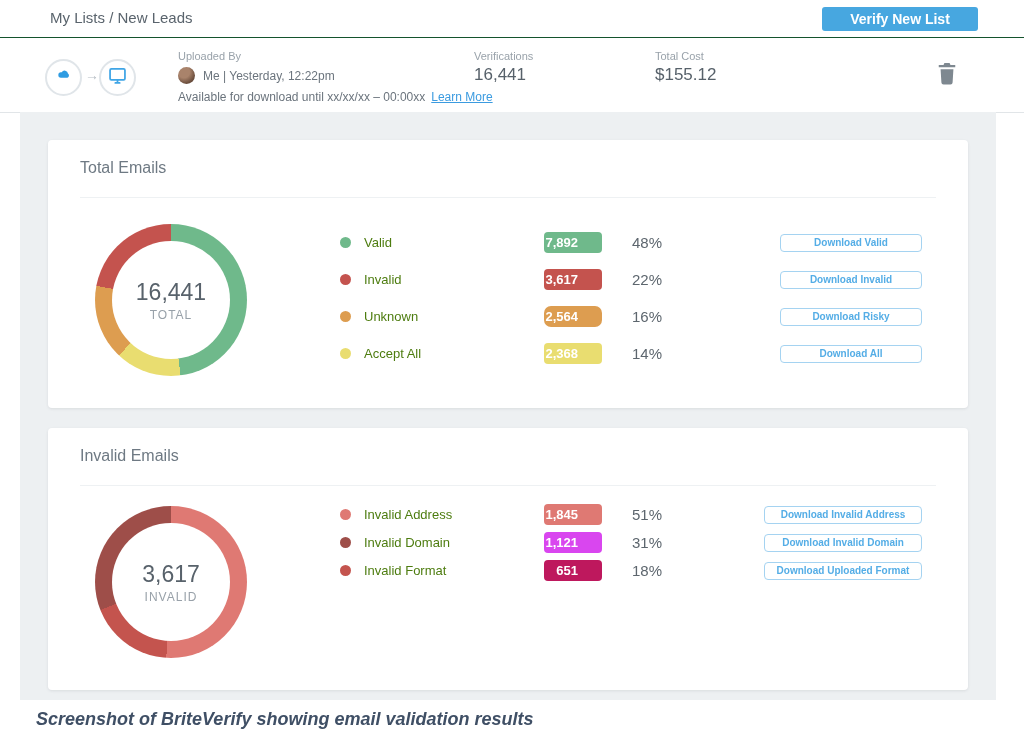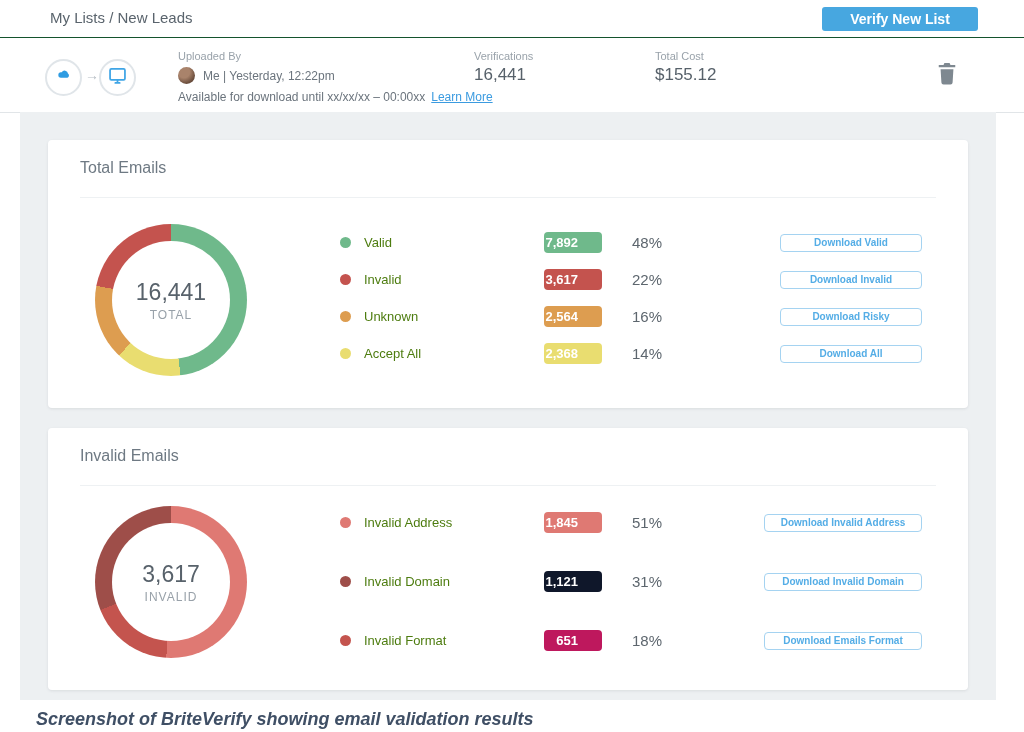--- a/index.html
+++ b/index.html
@@ -41,21 +41,21 @@
   .card-divider{position:absolute;left:32px;right:32px;top:57px;height:1px;background:#eef1f3;}
   
   .donut{position:absolute;left:47px;width:152px;height:152px;border-radius:50%;}
   .d1{top:84px;} .d2{top:78px;}
   .donut-hole{position:absolute;inset:17px;background:#fff;border-radius:50%;
     display:flex;flex-direction:column;align-items:center;justify-content:center;}
   .donut-value{font-size:23px;color:#58626b;}
   .donut-label{font-size:12px;color:#98a1a9;letter-spacing:1px;margin-top:2px;}
   
   .rows{position:absolute;left:292px;right:46px;display:flex;flex-direction:column;}
-  .rows1{top:89px;gap:10px;} .rows2{top:81px;gap:32px;}
+  .rows1{top:89px;gap:10px;} .rows2{top:73px;gap:1px;}
   .row{display:flex;align-items:center;height:27px;}
   .dot{width:11px;height:11px;border-radius:50%;margin-right:13px;flex:0 0 auto;}
   .lbl{width:180px;font-size:13px;color:#4d7c0f;}
   .badge{width:58px;height:21px;line-height:21px;box-sizing:border-box;padding-right:24px;text-align:right;
     border-radius:4px;color:#fff;font-size:13px;font-weight:bold;}
   .pct{margin-left:30px;width:50px;font-size:15px;color:#5d666e;}
   .dl-btn{margin-left:auto;height:18px;background:#fff;border:1px solid #a5d3f1;border-radius:4px;
     color:#54ade6;font-size:10px;font-weight:600;font-family:"Liberation Sans",sans-serif;cursor:pointer;}
   .dl-btn.w1{width:142px;} .dl-btn.w2{width:158px;}
   
@@ -138,21 +138,21 @@
       <div class="row">
         <span class="dot" style="background-color: rgb(196, 83, 78);"></span>
         <span class="lbl">Invalid</span>
         <span class="badge" style="background-color: rgb(196, 83, 78);">3,617</span>
         <span class="pct">22%</span>
         <button class="dl-btn w1">Download Invalid</button>
       </div>
       <div class="row">
         <span class="dot" style="background-color: rgb(221, 157, 80);"></span>
         <span class="lbl">Unknown</span>
-        <span class="badge" style="background-color: rgb(221, 157, 80);">2,564</span>
+        <span class="badge" style="background-color: rgb(221, 157, 80); border-radius: 7px;">2,564</span>
         <span class="pct">16%</span>
         <button class="dl-btn w1">Download Risky</button>
       </div>
       <div class="row">
         <span class="dot" style="background-color: rgb(233, 221, 112);"></span>
         <span class="lbl">Accept All</span>
         <span class="badge" style="background-color: rgb(233, 221, 112);">2,368</span>
         <span class="pct">14%</span>
         <button class="dl-btn w1">Download All</button>
       </div>
@@ -174,28 +174,28 @@
       <div class="row">
         <span class="dot" style="background-color: rgb(223, 121, 115);"></span>
         <span class="lbl">Invalid Address</span>
         <span class="badge" style="background-color: rgb(223, 121, 115);">1,845</span>
         <span class="pct">51%</span>
         <button class="dl-btn w2">Download Invalid Address</button>
       </div>
       <div class="row">
         <span class="dot" style="background-color: rgb(158, 78, 73);"></span>
         <span class="lbl">Invalid Domain</span>
-        <span class="badge" style="background-color: #0f172a;">1,121</span>
+        <span class="badge" style="background-color: #d946ef;">1,121</span>
         <span class="pct">31%</span>
         <button class="dl-btn w2">Download Invalid Domain</button>
       </div>
       <div class="row">
         <span class="dot" style="background-color: rgb(196, 84, 78);"></span>
         <span class="lbl">Invalid Format</span>
         <span class="badge" style="background-color: #be185d;">651</span>
         <span class="pct">18%</span>
-        <button class="dl-btn w2">Download Emails Format</button>
+        <button class="dl-btn w2">Download Uploaded Format</button>
       </div>
     </div>
   </div>
 </div>
 
 <div class="caption">Screenshot of BriteVerify showing email validation results</div>
 
 </body></html>

